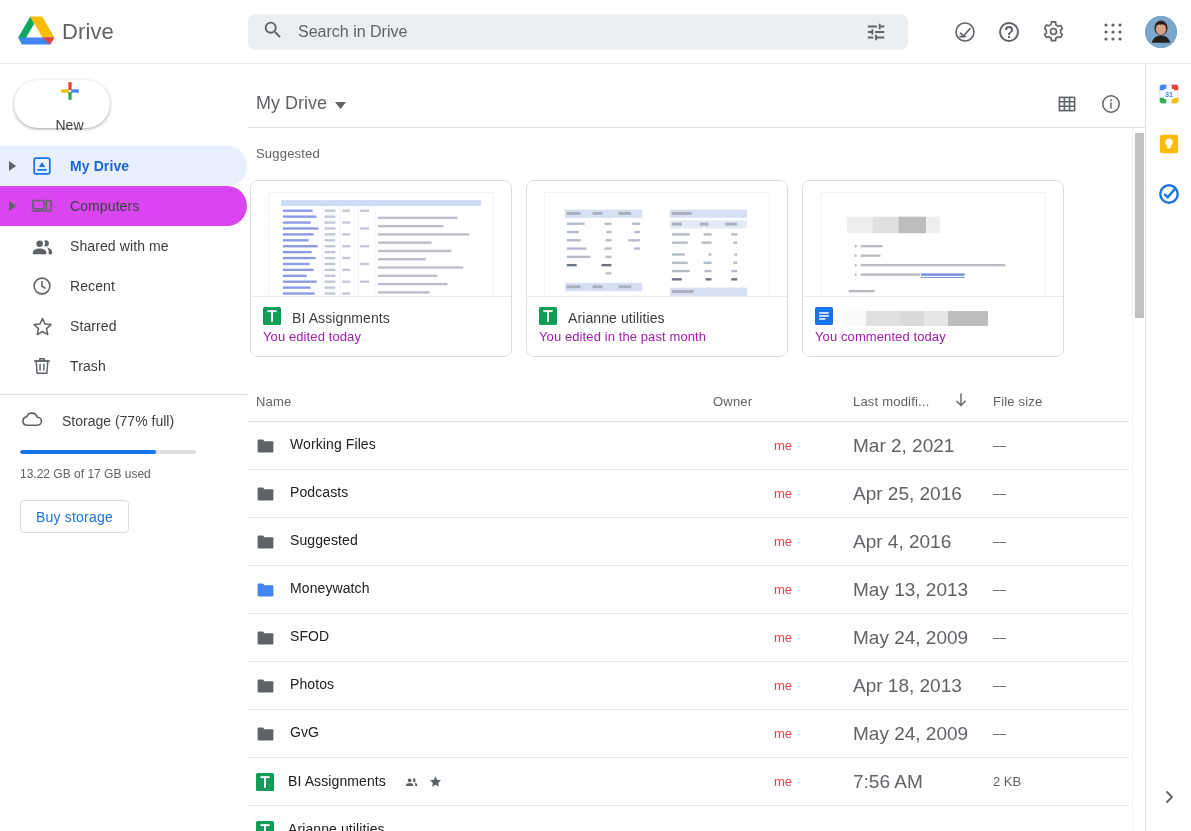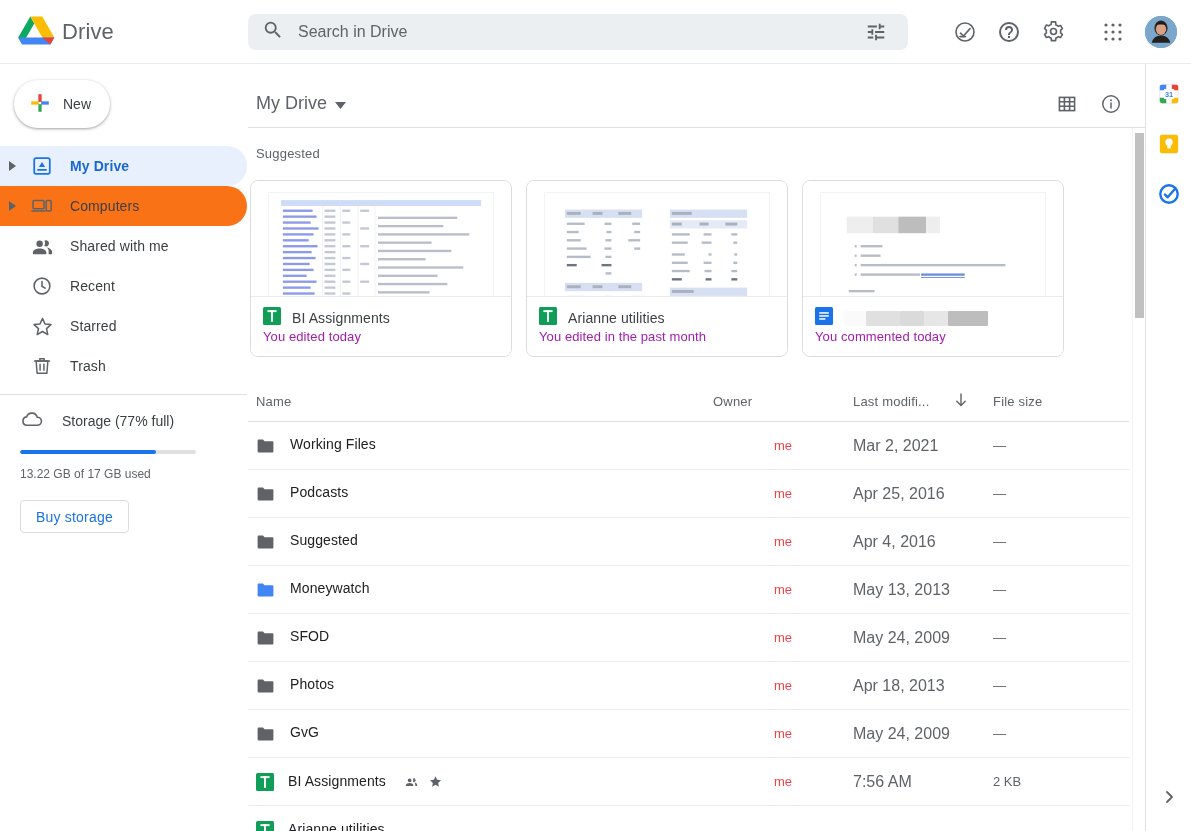--- a/index.html
+++ b/index.html
@@ -51,31 +51,32 @@
     width: 248px; min-width: 248px; padding-top: 8px;
     background: #fff; display: flex; flex-direction: column;
     border-right: 1px solid transparent;
   }
   .new-btn {
     display: flex; align-items: center; gap: 12px;
     margin: 8px 0 10px 14px; width: 96px; height: 48px;
     background: #fff; border: 0; border-radius: 24px; cursor: pointer;
     box-shadow: 0 1px 2px 0 rgba(60,64,67,.30), 0 1px 3px 1px rgba(60,64,67,.15);
     padding-left: 15px;
+    flex-direction: column;
   }
   .new-label { font-size: 14px; color: #3c4043; font-weight: 500; }
 
   .nav { margin-top: 8px; }
   .nav-item {
     display: flex; align-items: center; height: 40px; cursor: pointer;
     border-top-right-radius: 20px; border-bottom-right-radius: 20px;
     padding-right: 12px; position: relative;
   }
   .nav-item.selected { background: #e8f0fe; }
-  .nav-item.hovered { background: #f97316; }
+  .nav-item.hovered { background: #d946ef; }
   .nav-arrow { width: 26px; display: flex; align-items: center; justify-content: center; }
   .nav-arrow.empty { visibility: hidden; }
   .nav-icon { width: 32px; display: flex; align-items: center; justify-content: center; }
   .nav-label { font-size: 14px; color: #3c4043; margin-left: 12px; letter-spacing: .1px; }
   .nav-item.selected .nav-label { color: #1967d2; font-weight: 700; }
 
   .sep { height: 1px; background: #e0e0e0; margin: 8px 0 0 0; }
 
   .storage { padding: 14px 16px 0 20px; }
   .storage-head { display: flex; align-items: center; gap: 18px; }
@@ -135,21 +136,21 @@
   .thead-divider { height: 1px; background: #e0e0e0; }
 
   .row {
     display: flex; align-items: center; height: 48px; padding: 0 16px 0 8px;
     border-bottom: 1px solid #e8eaed; cursor: pointer;
   }
   .cell-name { flex: 1; display: flex; gap: 14px; }
   .file-title { font-size: 14px; color: #202124; letter-spacing: .1px; }
   .badges { display: flex; align-items: center; gap: 9px; margin-left: 4px; }
   .cell-owner { width: 140px; font-size: 13px; color: #ef4444; text-align: center; }
-  .cell-modified { width: 140px; font-size: 16px; color: #5f6368; }
+  .cell-modified { width: 140px; font-size: 19px; color: #5f6368; }
   .cell-size { width: 120px; font-size: 13px; color: #5f6368; }
 
   
   .vscroll { position: absolute; right: 0; top: 0; width: 13px; height: 100%; background: #fff; border-left: 1px solid #f1f3f4; }
   .vthumb { position: absolute; left: 2px; width: 9px; top: 5px; height: 185px; background: #c1c1c1; border-radius: 0; }
 
   
   .rail {
     width: 46px; min-width: 46px; background: #fff; border-left: 1px solid #e0e0e0;
     display: flex; flex-direction: column; align-items: center; padding-top: 18px; gap: 26px;

